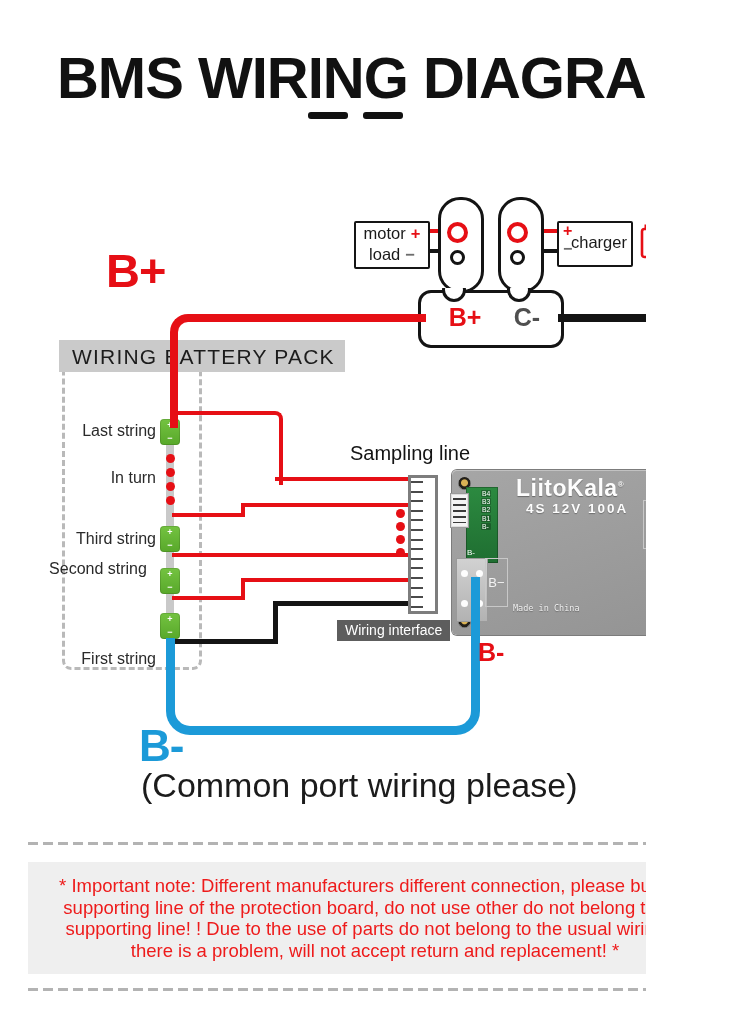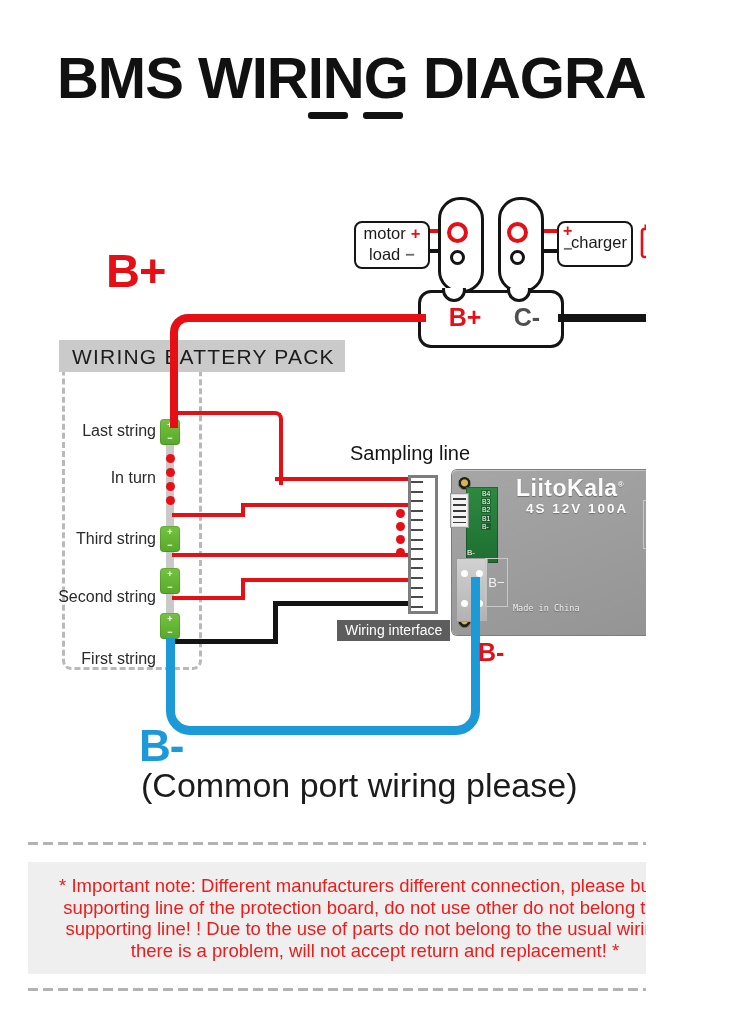--- a/index.html
+++ b/index.html
@@ -7,21 +7,21 @@
         font-family:"Liberation Sans","DejaVu Sans",sans-serif;color:#1a1a1a;}
   .abs{position:absolute;}
 
   
   .title{left:0;top:44px;width:750px;text-align:center;font-size:58px;font-weight:800;
          letter-spacing:-1px;color:#111;white-space:nowrap;}
   .title-dash{top:112px;width:40px;height:7px;border-radius:3px;background:#111;}
   .subtitle{left:0;top:128px;width:750px;text-align:center;font-size:18.5px;color:#111;}
 
   
-  .io-box{border:2.5px solid #151515;border-radius:8px;background:#fff;z-index:4;}
+  .io-box{border:2.5px solid #151515;border-radius:2px;background:#fff;z-index:4;}
   .motor-box{left:354px;top:221px;width:72px;height:44px;font-size:16.5px;}
   .motor-box .row{display:flex;justify-content:center;gap:5px;line-height:21px;}
   .sign-plus{color:#e60f15;font-weight:700;}
   .sign-minus{color:#6d6d6d;font-weight:700;}
   .stub{height:3.5px;z-index:3;}
   .stub.red{background:#e60f15;}
   .stub.blk{background:#141414;}
   .pill{width:40px;height:90px;border:3.5px solid #141414;border-radius:22px;background:#fff;z-index:4;}
   .ring-red{left:6px;top:22px;width:13px;height:13px;border:4px solid #e60f15;border-radius:50%;}
   .ring-black{left:8.5px;top:50px;width:9px;height:9px;border:3.5px solid #141414;border-radius:50%;}
@@ -221,21 +221,21 @@
   </div>
 
   <div class="abs rdot" style="left:166px;top:454px;"></div>
   <div class="abs rdot" style="left:166px;top:468px;"></div>
   <div class="abs rdot" style="left:166px;top:482px;"></div>
   <div class="abs rdot" style="left:166px;top:496px;"></div>
 
   <div class="abs string-label" style="top:422px;">Last string</div>
   <div class="abs string-label" style="top:469px;">In turn</div>
   <div class="abs string-label" style="top:530px;">Third string</div>
-  <div class="abs string-label" style="top:588px;">Second string</div>
+  <div class="abs string-label" style="top:560px;text-align:center;">Second string</div>
   <div class="abs string-label" style="top:650px;">First string</div>
 
   <div class="abs w1a"></div>
   <div class="abs w1b bw"></div>
   <div class="abs w2a bw"></div>
   <div class="abs w2b bw"></div>
   <div class="abs w2c bw"></div>
   <div class="abs w3 bw"></div>
   <div class="abs w4a bw"></div>
   <div class="abs w4b bw"></div>

